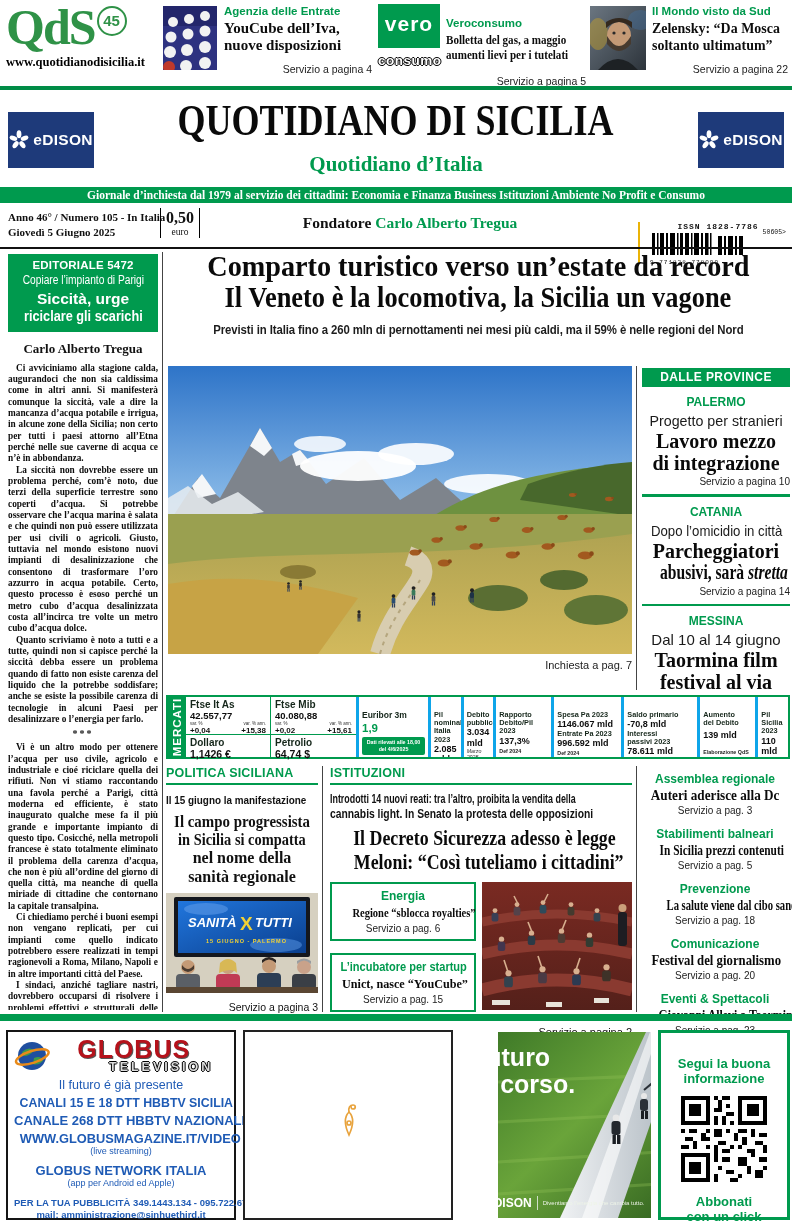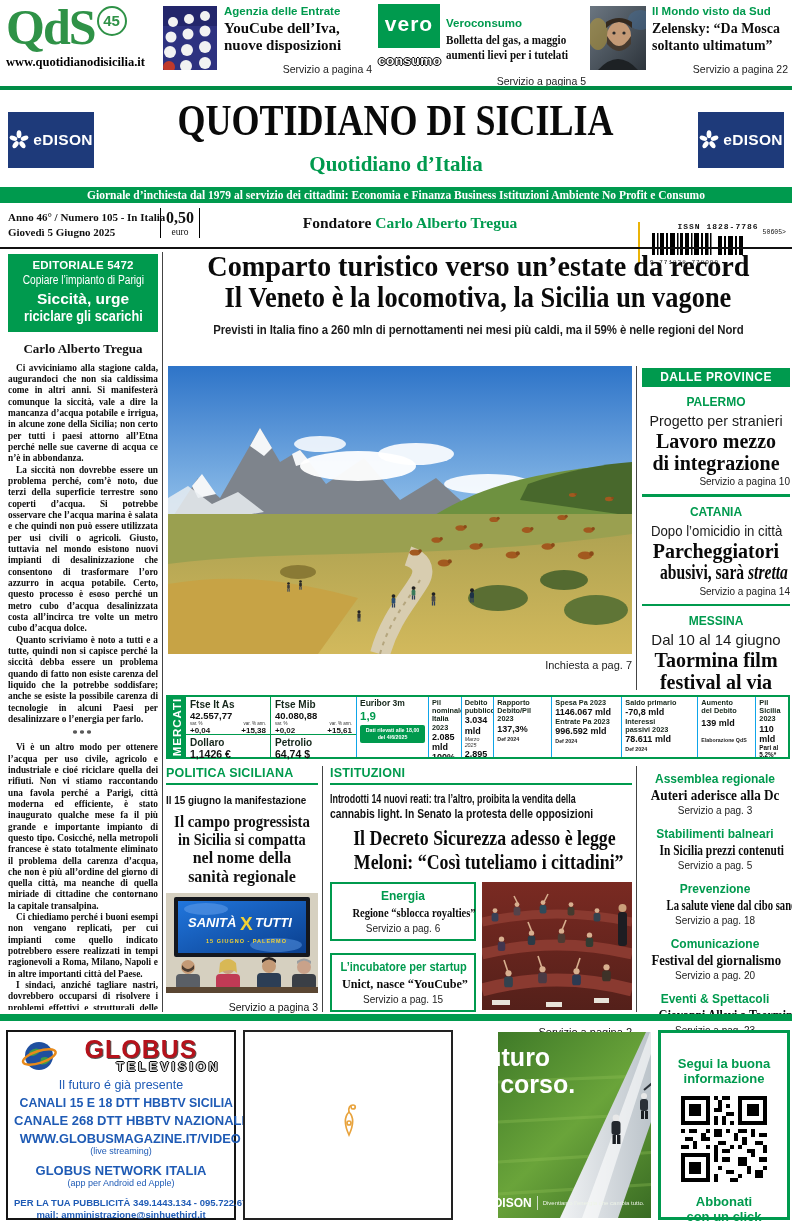--- a/index.html
+++ b/index.html
@@ -63,21 +63,21 @@
   .mlabel span { position:absolute; left:50%; top:50%; transform:translate(-50%,-50%) rotate(-90deg); color:#fff; font-weight:bold; font-size:11.5px; letter-spacing:1px; }
   .mquad { width:170px; flex:none; display:grid; grid-template-columns:1fr 1fr; grid-template-rows:37px 23px; }
   .mq { padding:2px 4px; border-right:1px solid #009a4e; }
   .mq.last { border-right:none; }
   .mq.bot { border-top:1px solid #009a4e; }
   .m-name { font-size:10px; font-weight:bold; color:#15261a; line-height:1.1; }
   .m-val { font-size:9.5px; font-weight:bold; color:#0d0d0d; }
   .mvl { display:flex; justify-content:space-between; font-size:4.5px; color:#333; }
   .mvv { display:flex; justify-content:space-between; font-size:8px; font-weight:bold; }
   .m-val2 { font-size:10.5px; font-weight:bold; }
-  .mcell { border-left:1px solid #0ea5e9; padding:2px 3px; flex:1 1 0; overflow:hidden; }
+  .mcell { border-left:3px solid #0ea5e9; padding:14px 3px; flex:1 1 0; overflow:hidden; }
   .mc-n { font-size:7.3px; font-weight:bold; line-height:1.12; color:#15261a; }
   .mc-v { font-size:9px; font-weight:bold; line-height:1.15; color:#0d0d0d; }
   .mc-s { font-size:5.3px; font-style:italic; color:#333; line-height:1.2; }
   .mc-src { font-size:5.3px; font-weight:bold; color:#222; margin-top:2px; }
   .mc-b { font-size:6.3px; font-weight:bold; line-height:1.15; }
   .eur-val { font-size:11.5px; font-weight:bold; color:#009a4e; margin-top:2px; }
   .eur-note { background:#009a4e; color:#fff; font-size:5.3px; font-weight:bold; text-align:center; border-radius:2px; padding:2px 1px; margin-top:3px; line-height:1.3; }
   
   .sec-head { font-weight:bold; font-size:12.5px; color:#009a4e; letter-spacing:.2px; }
   .sec-rule { height:1.5px; background:#009a4e; margin-top:3px; }
@@ -666,21 +666,21 @@
     <div class="brief">
       <div class="k">Eventi &amp; Spettacoli</div>
       <div class="t"><span class="fit" style="--sx:.79">Giovanni Allevi a Taormina</span></div>
       <div class="p">Servizio a pag. 23</div>
     </div>
   </div>
 
   <div class="abs gbg" style="left:0;top:1014px;width:792px;height:7px"></div>
 
   <div class="abs globus" style="left:6px;top:1030px;width:230px;height:190px">
-    <div style="display:flex;align-items:center;justify-content:center;gap:4px">
+    <div style="display:flex;align-items:center;gap:4px">
       <svg width="36" height="36" viewBox="0 0 36 36">
         <circle cx="18" cy="18" r="14" fill="#1f4f9f"></circle>
         <path d="M8,14 Q14,8 20,12 Q16,18 10,18 Z M20,20 Q27,17 29,23 Q24,28 19,26 Z" fill="#3f9a4a"></path>
         <ellipse cx="18" cy="19" rx="17" ry="6" fill="none" stroke="#e88a1a" stroke-width="2.5" transform="rotate(-18 18 18)"></ellipse>
       </svg>
       <div>
         <div class="glb-main">GLOBUS</div>
         <div class="glb-sub">TELEVISION</div>
       </div>
     </div>

